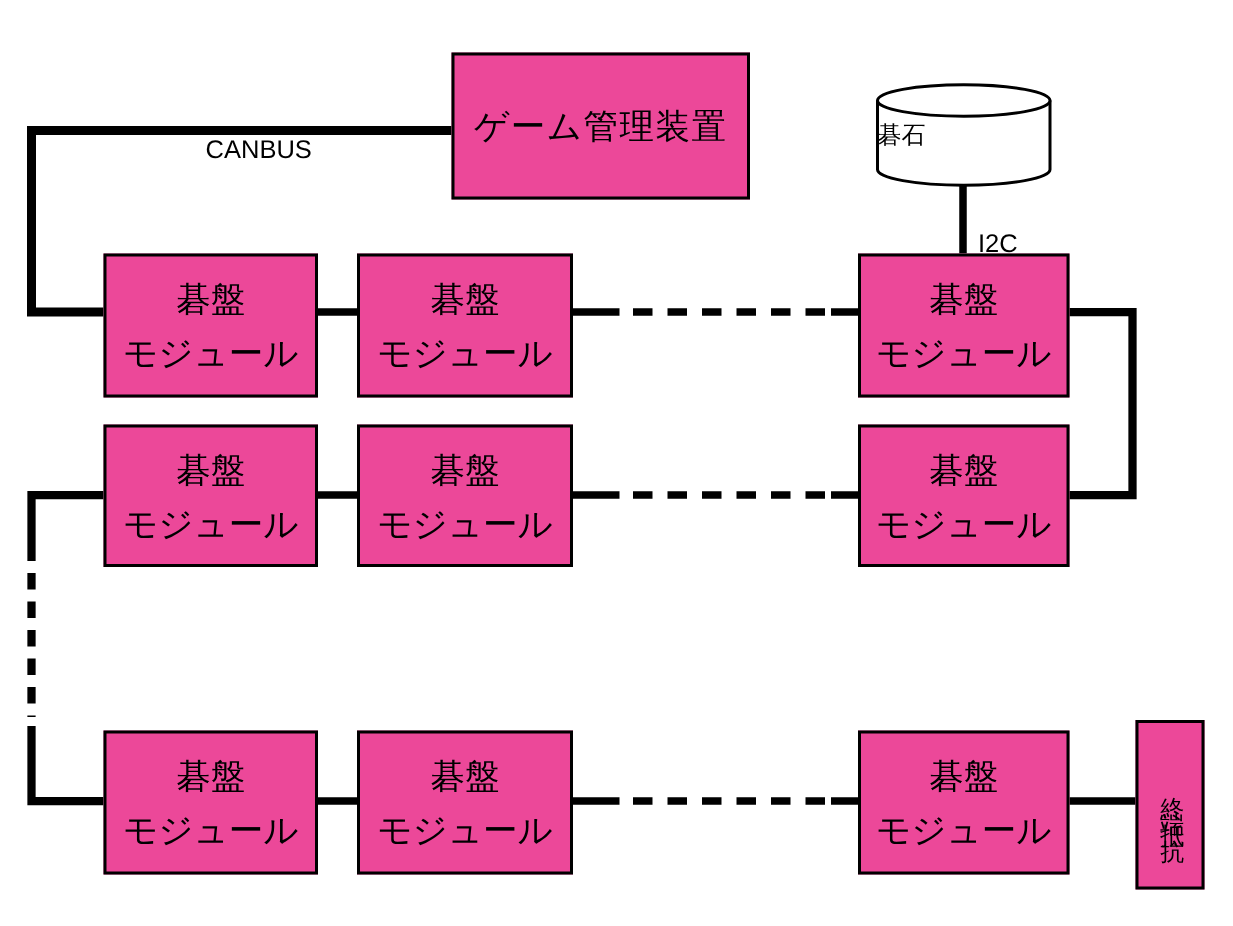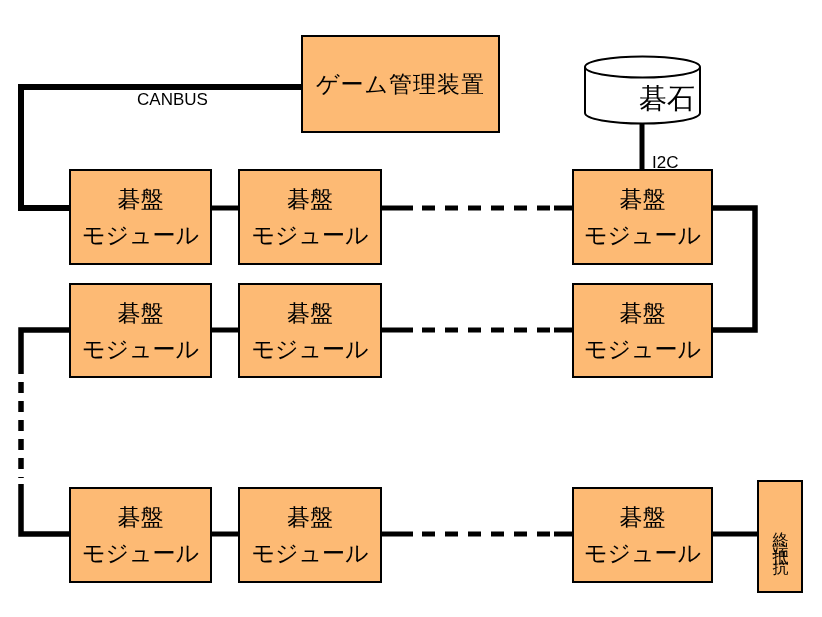--- a/index.html
+++ b/index.html
@@ -1,36 +1,36 @@
 <!DOCTYPE html>
 <html><head>
 <meta charset="utf-8">
 <style>
   html,body{margin:0;padding:0;background:#ffffff;}
   body{font-family:"Liberation Sans","DejaVu Sans",sans-serif;color:#000;}
   .stage{position:relative;width:822px;height:617px;background:#ffffff;overflow:hidden;}
   .wires{position:absolute;left:0;top:0;width:822px;height:617px;z-index:0;}
   .box{
     position:absolute;z-index:1;
-    background:#fdba74;border:2px solid #000000;
+    background:#ec4899;border:2px solid #000000;
     box-sizing:border-box;
     display:flex;flex-direction:column;align-items:center;justify-content:center;
     text-align:center;
   }
   .controller-box{font-size:23px;letter-spacing:1px;}
   .module-box{font-size:23px;line-height:36px;}
   .terminator-box{
     font-size:16px;
     writing-mode:vertical-rl;text-orientation:upright;
     letter-spacing:9px;
   }
   .label{position:absolute;z-index:2;background:transparent;}
   .canbus-label{left:120px;top:90px;width:105px;text-align:center;font-size:17px;}
   .i2c-label{left:652px;top:137px;width:40px;font-size:17px;margin-top:16px;}
-  .stone-label{left:585px;top:80px;width:110px;text-align:right;font-size:28px;z-index:2;}
+  .stone-label{left:585px;top:80px;width:110px;text-align:left;font-size:16px;z-index:2;}
 </style>
 </head>
 <body>
 
 <div class="stage">
 
   <svg class="wires" viewBox="0 0 822 617" xmlns="http://www.w3.org/2000/svg">
     <g stroke="#000000" fill="none" stroke-linejoin="miter" stroke-linecap="butt">
 
       <path d="M301 87 H21 V208 H69" stroke-width="6"></path>

